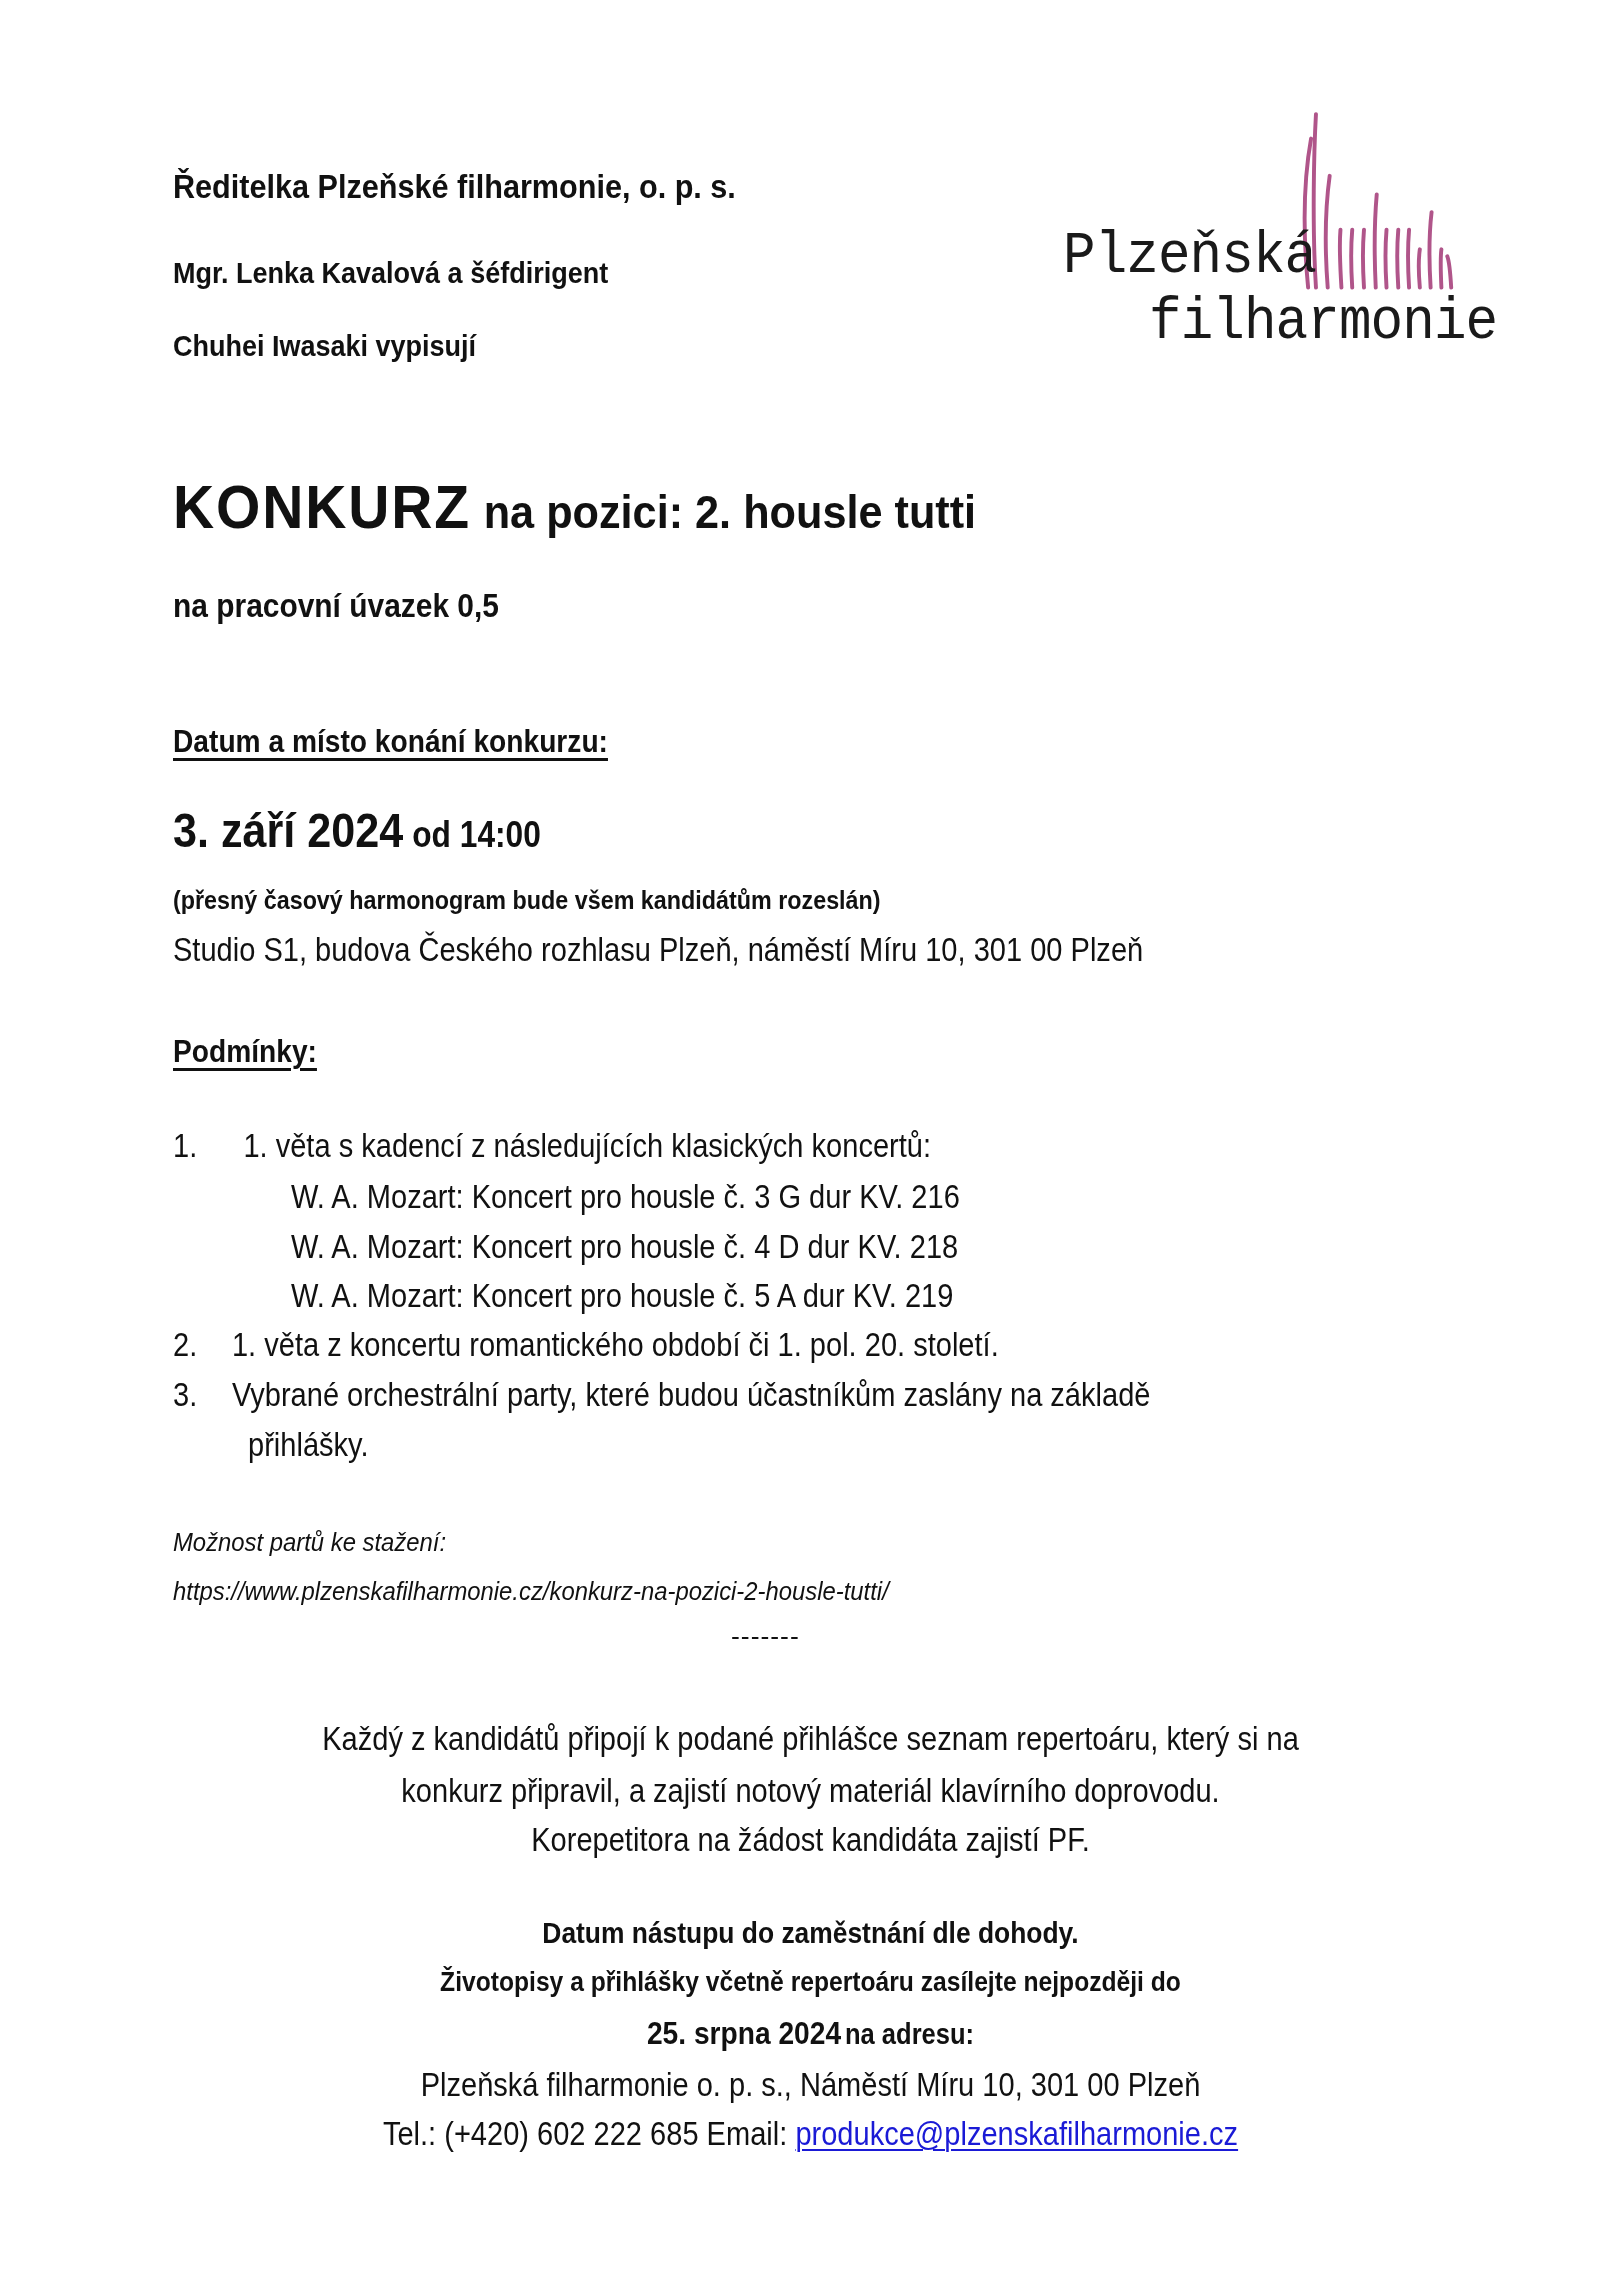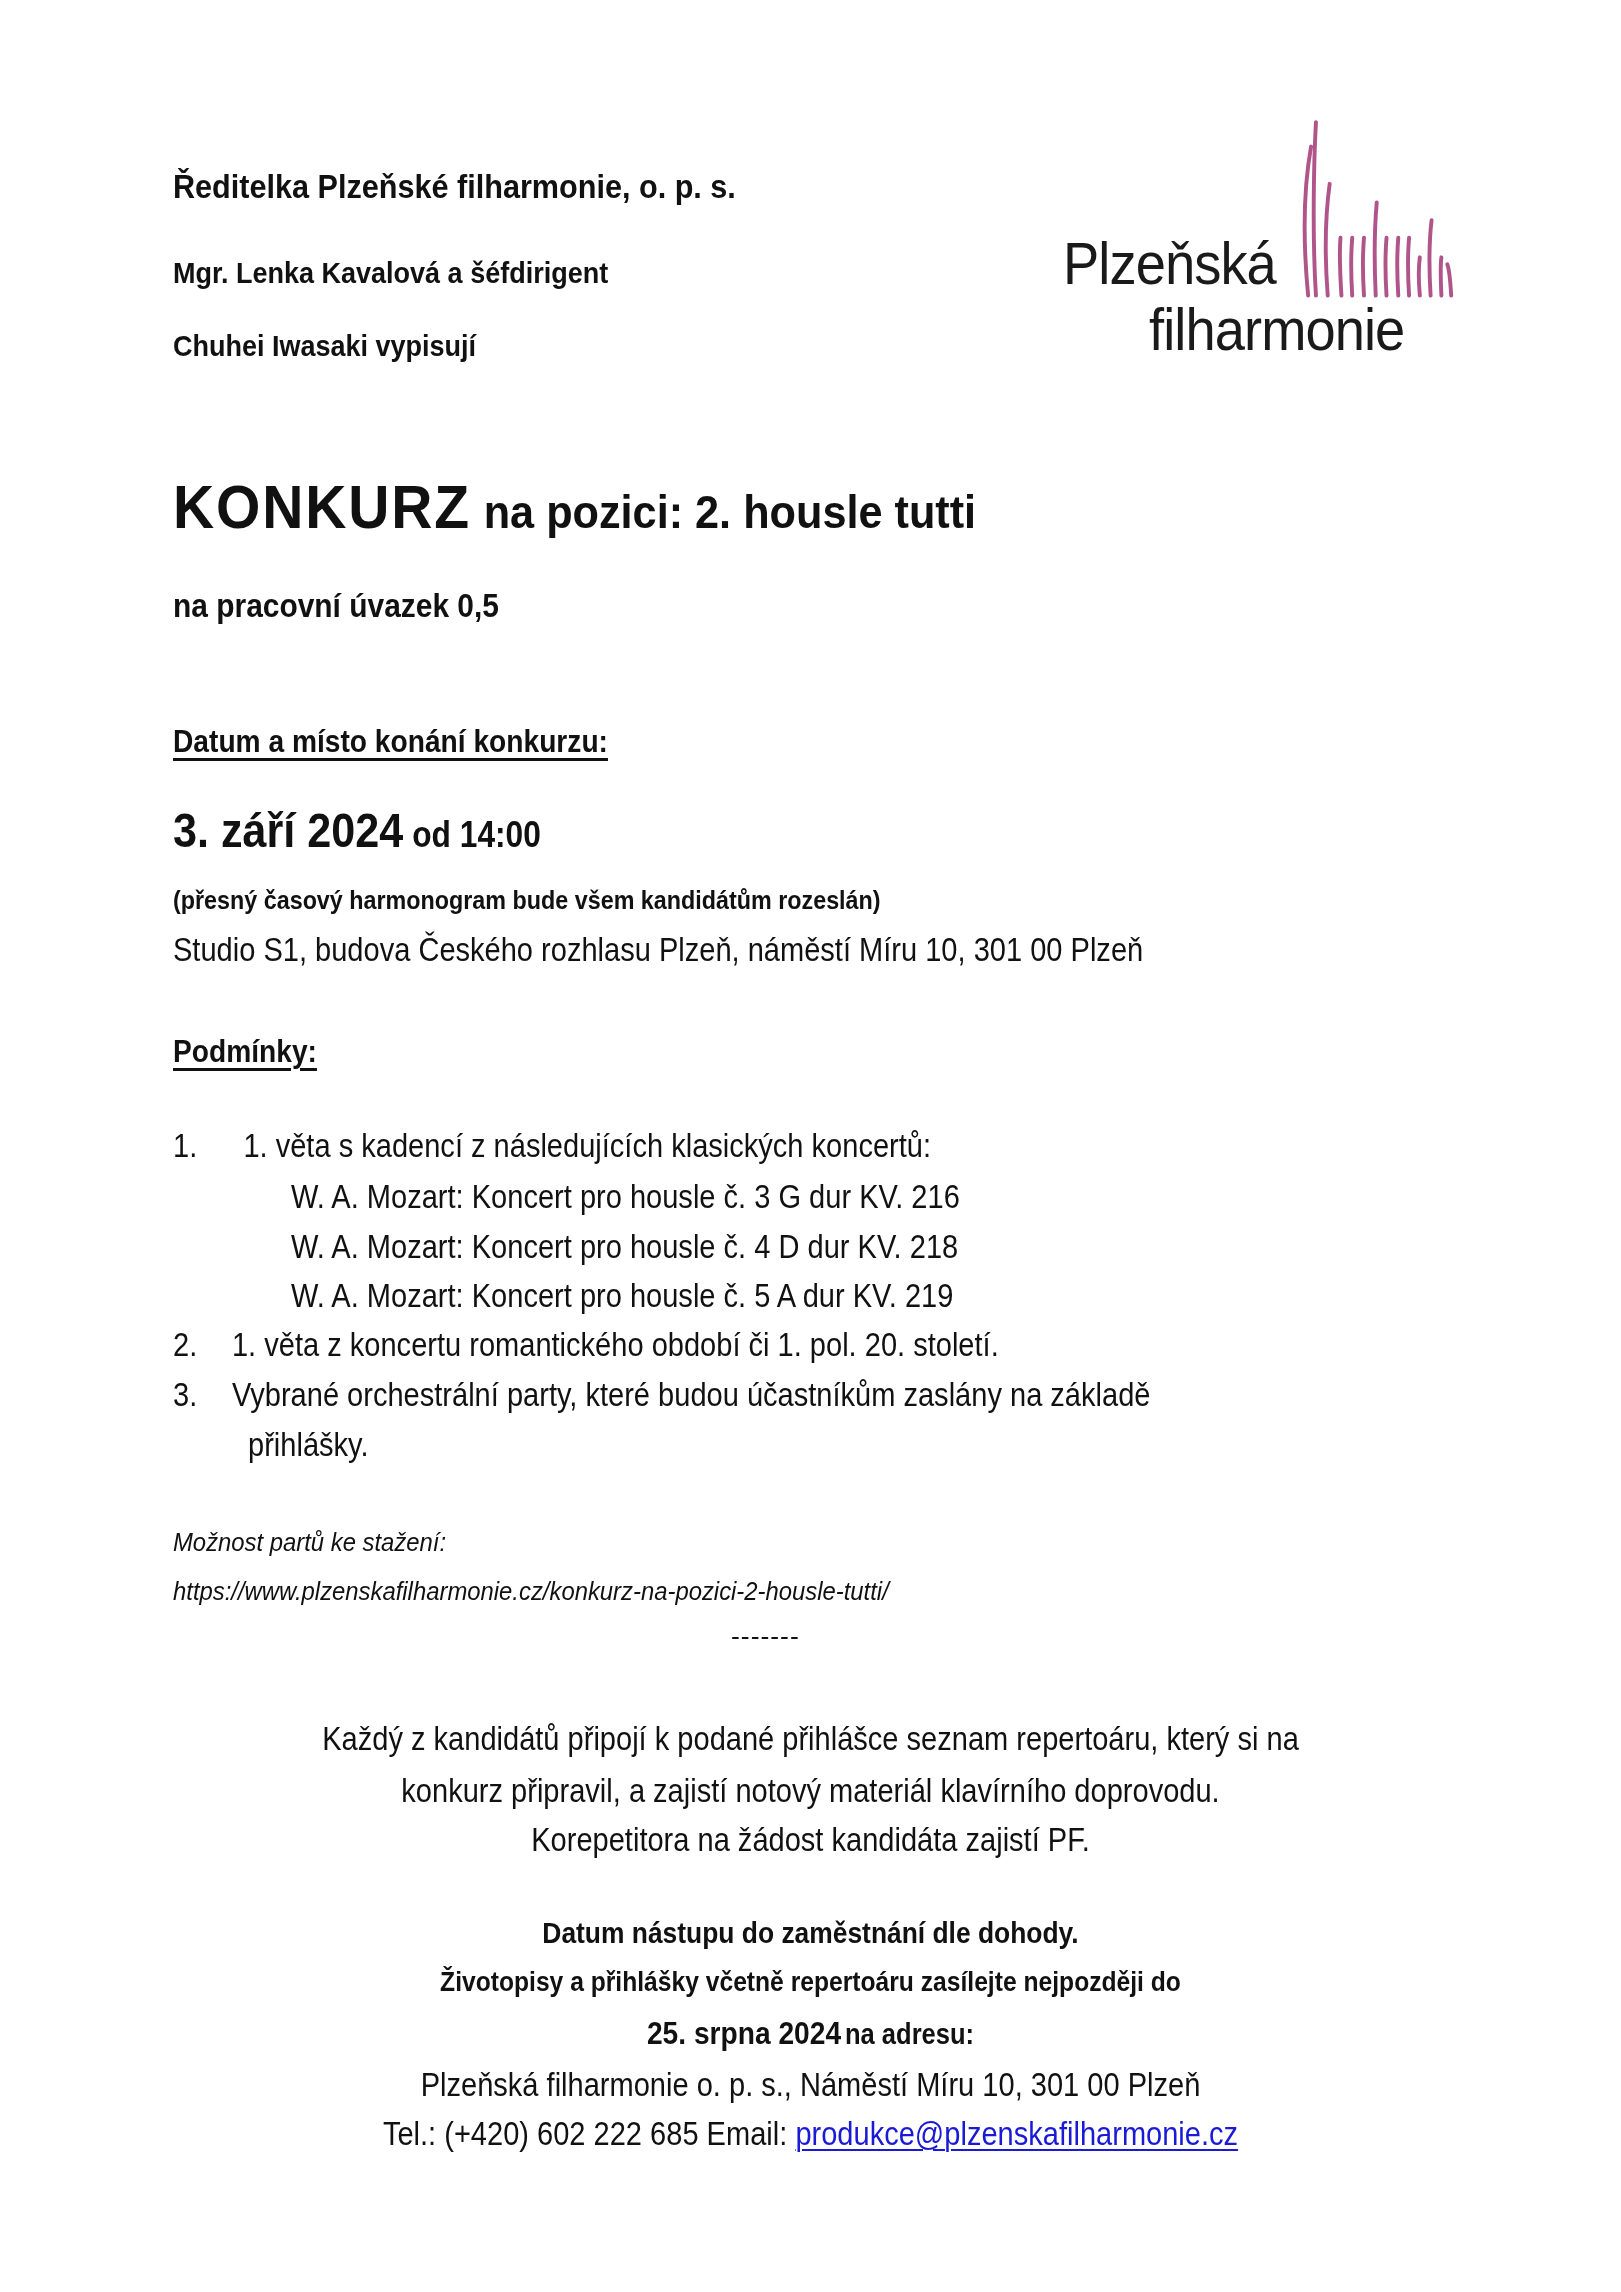--- a/index.html
+++ b/index.html
@@ -96,23 +96,24 @@
       text-decoration: underline;
       text-decoration-thickness: 2px;
       text-underline-offset: 3.9px;
       cursor: pointer;
     }
 
     
     .logo {
       position: absolute;
       left: 1059px;
-      top: 78px;
+      top: 70px;
       width: 412px;
       height: 294px;
+      font-family: Liberation Mono, monospace;
     }
     .logo svg { position: absolute; left: 0; top: 0; }
     .logo-word1 {
       position: absolute;
       left: 3.9px;
       top: 157px;
       font-size: 59px;
       color: #1a1a1a;
       transform: scaleX(0.92);
       transform-origin: left top;

